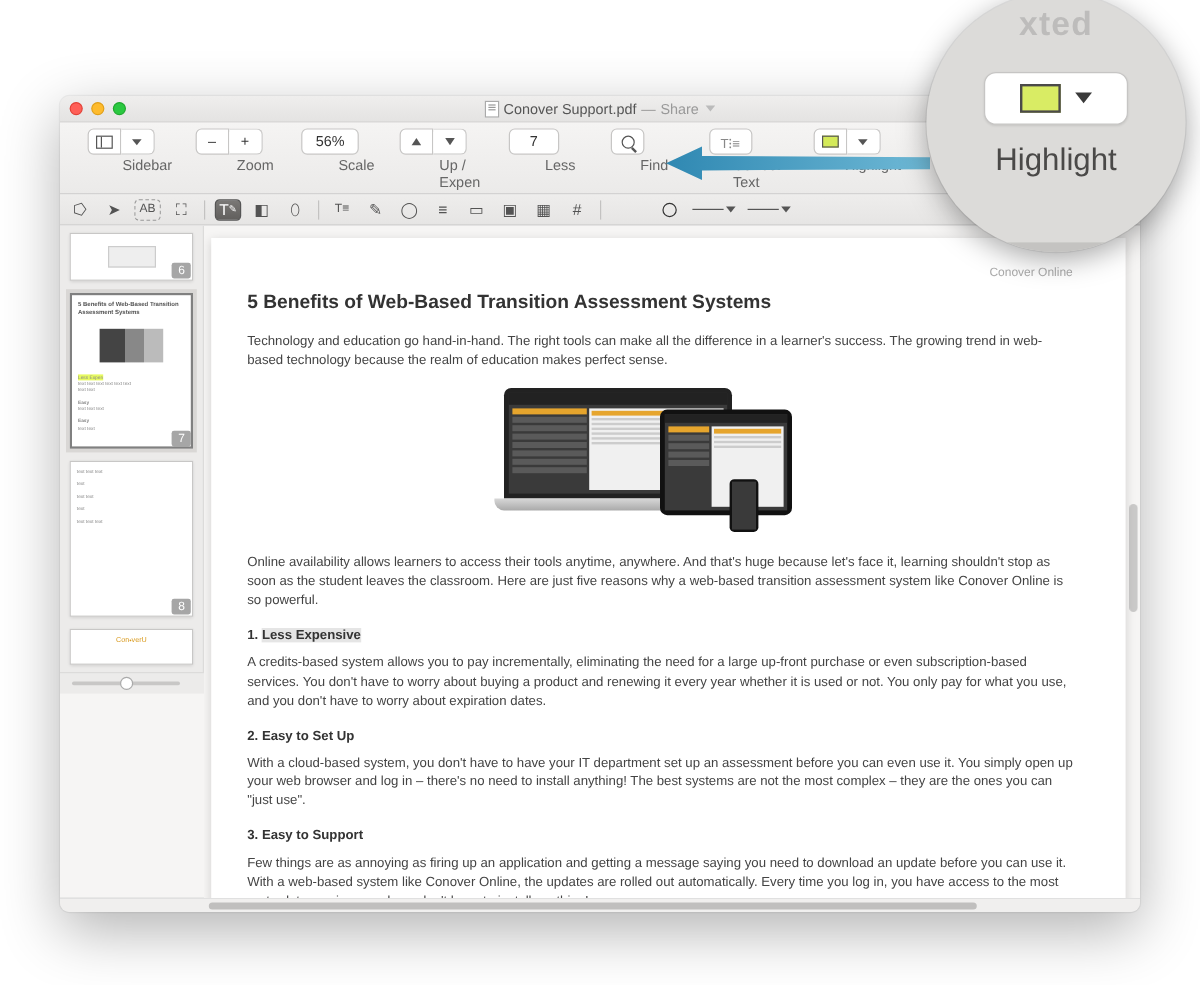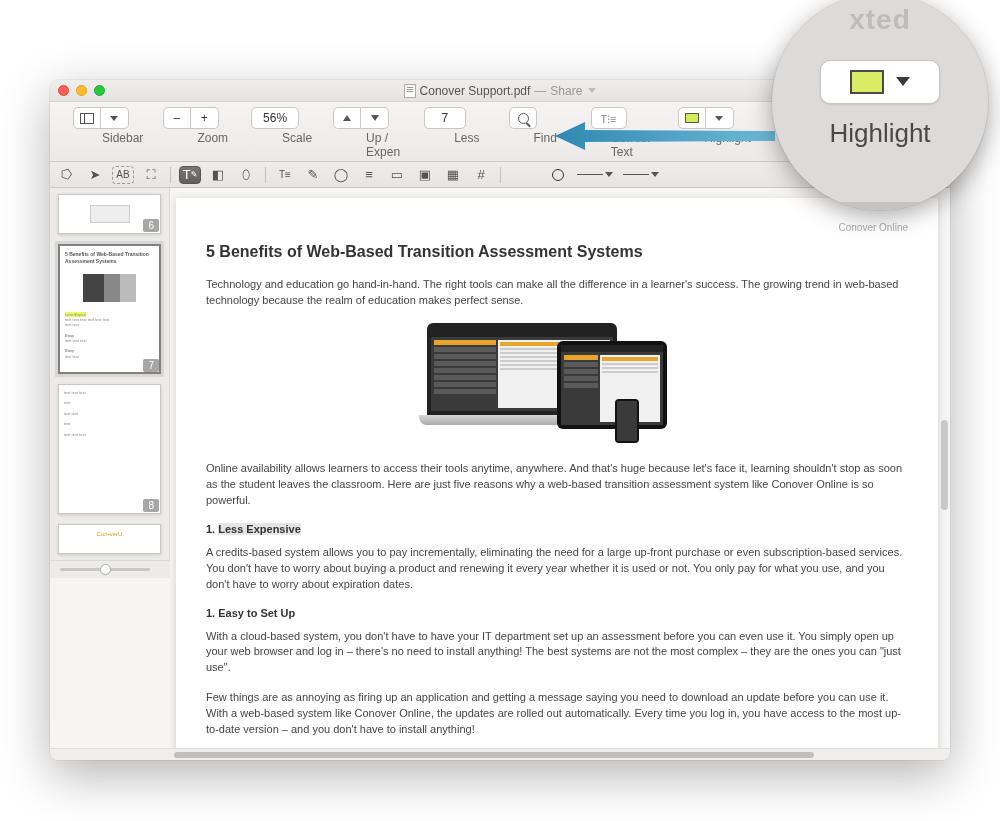--- a/index.html
+++ b/index.html
@@ -98,21 +98,21 @@
   .thumb{position:relative;}
   .thumb-page{background:#fff;border:1px solid #c8c7c6;box-shadow:0 1px 3px rgba(0,0,0,0.15);width:100%;height:130px;}
   .thumb-page.short{height:40px;}
   .thumb-num{position:absolute;bottom:2px;right:2px;background:rgba(150,150,150,0.85);color:#fff;font-size:10px;padding:1px 5px;border-radius:2px;}
   .thumb.selected .thumb-page{border:2px solid #808080;outline:3px solid #d9d7d5;}
   .th-content{padding:5px;font-size:4px;color:#888;line-height:1.3;}
   .th-img{margin:4px auto;width:60%;height:28px;background:linear-gradient(90deg,#444 0 40%,#888 40% 70%,#bbb 70%);}
   .th-hl{background:#e7fa60;display:inline;}
 
   .page-area{flex:1;background:#f6f5f4;overflow:auto;position:relative;}
-  .page{background:#fff;box-shadow:0 2px 8px rgba(0,0,0,0.15);margin:10px 12px 10px 6px;padding:24px 30px 24px 30px;min-height:600px;}
+  .page{background:#fff;box-shadow:0 2px 8px rgba(0,0,0,0.15);margin:10px 12px 10px 6px;padding:24px 44px 24px 30px;min-height:600px;}
   .watermark{text-align:right;font-size:10px;color:#aaa;margin-bottom:2px;}
   .page h2{font-size:16px;font-weight:700;color:#333;margin:10px 0 16px;}
   .page p{font-size:11px;color:#444;line-height:1.45;margin-bottom:14px;}
   .page .heading{font-size:11px;font-weight:700;color:#333;margin:4px 0 10px;}
   .hl{background:#e5e5e5;}
   .devices{display:flex;justify-content:center;margin:6px 0 18px;}
   .device-box{position:relative;width:260px;height:120px;}
   .laptop{position:absolute;left:0;top:0;width:190px;height:108px;}
   .laptop .screen{width:100%;height:92px;background:#222;border-radius:6px 6px 0 0;padding:4px;}
   .laptop .screen-inner{background:#3a3a3a;width:100%;height:100%;display:flex;flex-direction:column;}
@@ -435,22 +435,23 @@
             </div>
             <div class="phone">
                 <div class="screen-inner"></div>
               </div>
           </div>
         </div>
 
         <p>Online availability allows learners to access their tools anytime, anywhere. And that's huge because let's face it, learning shouldn't stop as soon as the student leaves the classroom. Here are just five reasons why a web-based transition assessment system like Conover Online is so powerful.</p>
         <div class="heading"><span>1. </span><span class="hl">Less Expensive</span></div>
         <p>A credits-based system allows you to pay incrementally, eliminating the need for a large up-front purchase or even subscription-based services. You don't have to worry about buying a product and renewing it every year whether it is used or not. You only pay for what you use, and you don't have to worry about expiration dates.</p>
-        <div class="heading">1. Easy to Set Up</div>
+        <div class="heading">2. Easy to Set Up</div>
         <p>With a cloud-based system, you don't have to have your IT department set up an assessment before you can even use it. You simply open up your web browser and log in – there's no need to install anything! The best systems are not the most complex – they are the ones you can "just use".</p>
+        <div class="heading">3. Easy to Support</div>
         <p>Few things are as annoying as firing up an application and getting a message saying you need to download an update before you can use it. With a web-based system like Conover Online, the updates are rolled out automatically. Every time you log in, you have access to the most up-to-date version – and you don't have to install anything!</p>
 
       </div>
     </div>
   </div>
 
   <div class="h-scrollbar">
     <div style="width:120px;"></div>
     <div class="h-thumb" style="width:640px;"></div>
   </div>

